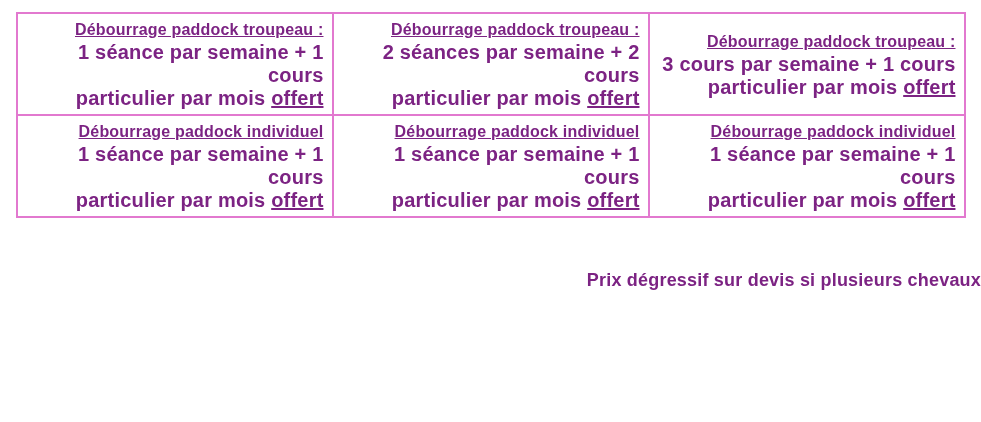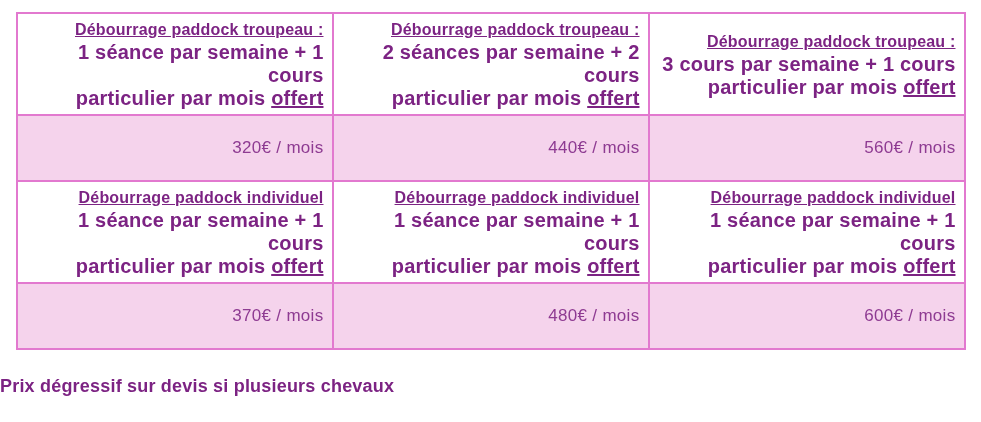--- a/index.html
+++ b/index.html
@@ -57,22 +57,22 @@
   .offert {
     text-decoration: underline;
   }
   .price {
     color: var(--price-text);
     font-size: 17px;
     font-weight: 400;
     letter-spacing: 0.3px;
   }
   .footer-note {
-    text-align: left;
-    margin-top: 26px;
+    text-align: right;
+    margin-top: 52px;
     font-weight: bold;
     font-size: 18px;
     letter-spacing: 0.2px;
     color: var(--footer-text);
   }
 </style>
 </head>
 <body>
 
 <table class="pricing">
@@ -87,43 +87,33 @@
         <div class="plan-title">Débourrage paddock troupeau :</div>
         <div class="plan-line">2 séances par semaine + 2 cours</div>
         <div class="plan-line"><span>particulier par mois</span> <span class="offert">offert</span></div>
       </td>
       <td>
         <div class="plan-title">Débourrage paddock troupeau :</div>
         <div class="plan-line">3 cours par semaine + 1 cours</div>
         <div class="plan-line"><span>particulier par mois</span> <span class="offert">offert</span></div>
       </td>
     </tr>
-    <tr class="price-row">
-      <td><span class="price">320€ / mois</span></td>
-      <td><span class="price">440€ / mois</span></td>
-      <td><span class="price">560€ / mois</span></td>
-    </tr>
     <tr class="plan-row">
       <td>
         <div class="plan-title">Débourrage paddock individuel</div>
         <div class="plan-line">1 séance par semaine + 1 cours</div>
         <div class="plan-line"><span>particulier par mois</span> <span class="offert">offert</span></div>
       </td>
       <td>
         <div class="plan-title">Débourrage paddock individuel</div>
         <div class="plan-line">1 séance par semaine + 1 cours</div>
         <div class="plan-line"><span>particulier par mois</span> <span class="offert">offert</span></div>
       </td>
       <td>
         <div class="plan-title">Débourrage paddock individuel</div>
         <div class="plan-line">1 séance par semaine + 1 cours</div>
         <div class="plan-line"><span>particulier par mois</span> <span class="offert">offert</span></div>
       </td>
     </tr>
-    <tr class="price-row">
-      <td><span class="price">370€ / mois</span></td>
-      <td><span class="price">480€ / mois</span></td>
-      <td><span class="price">600€ / mois</span></td>
-    </tr>
   </tbody>
 </table>
 
 <div class="footer-note">Prix dégressif sur devis si plusieurs chevaux</div>
 
 </body></html>

